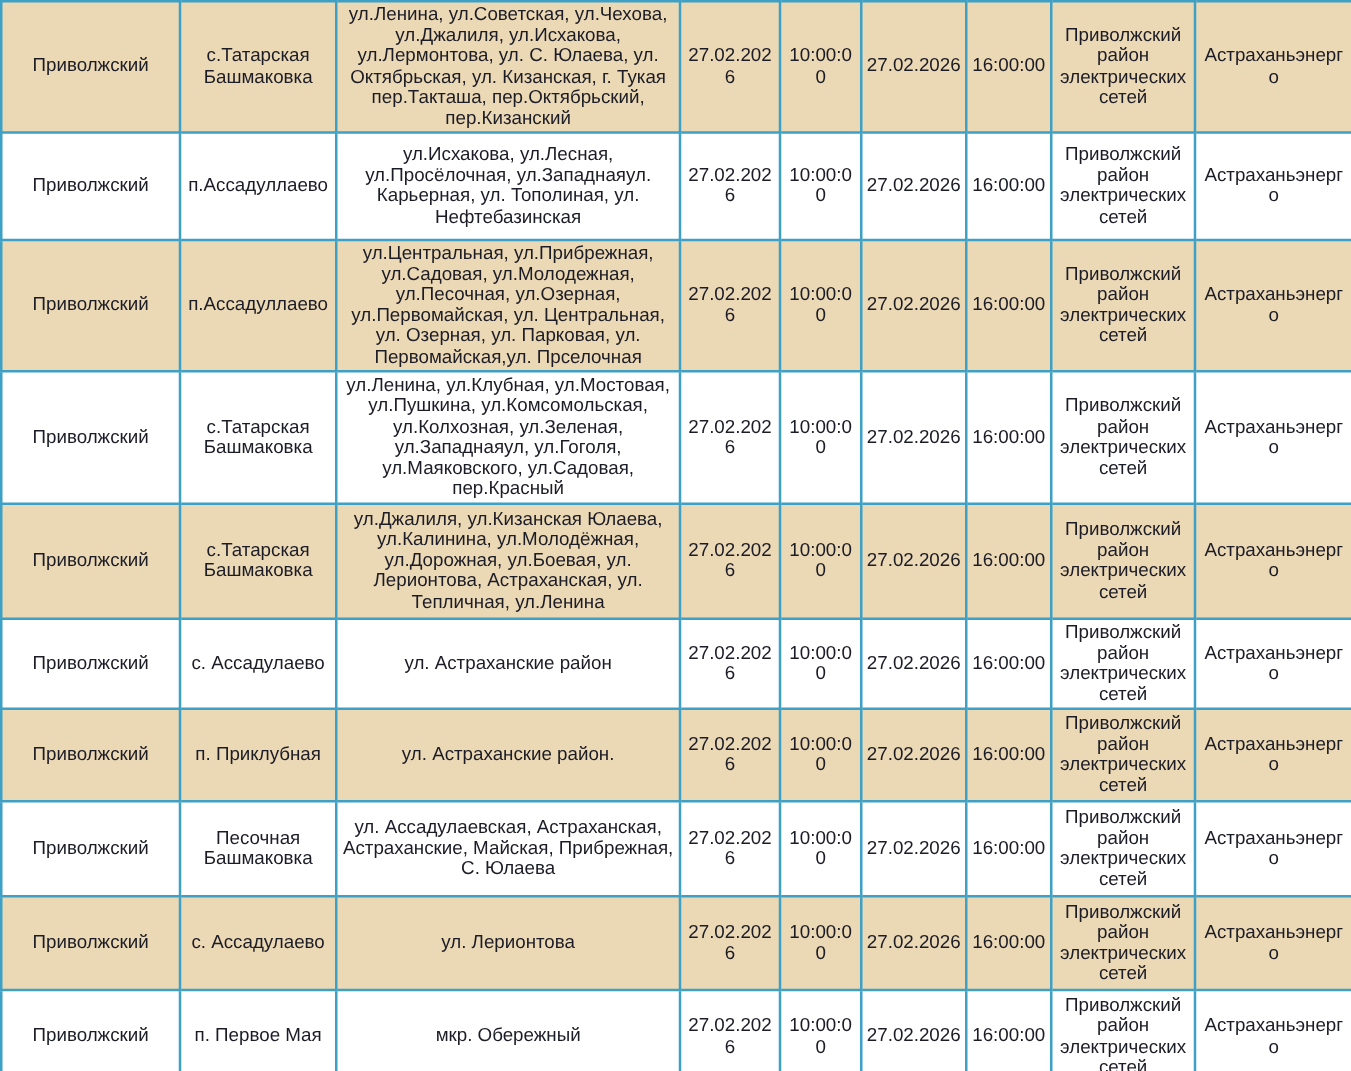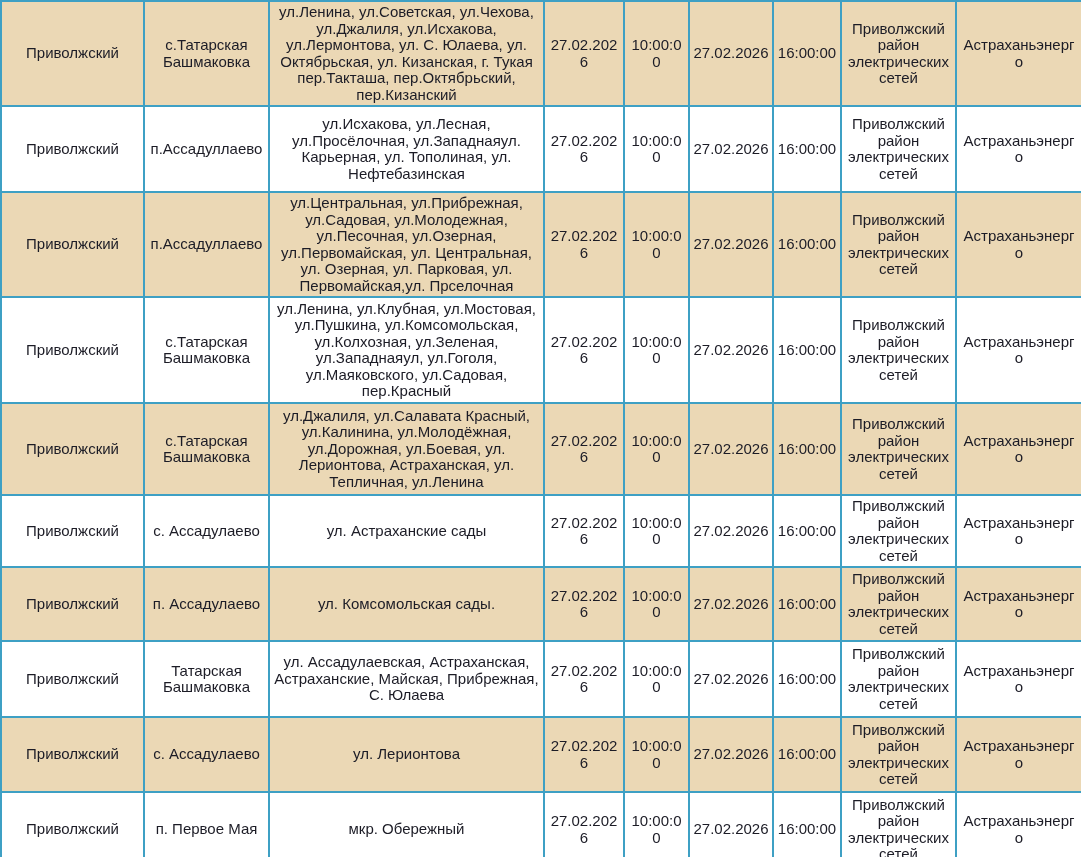--- a/index.html
+++ b/index.html
@@ -106,53 +106,53 @@
           <td class="col-start_date">27.02.2026</td>
           <td class="col-start_time">10:00:00</td>
           <td class="col-end_date">27.02.2026</td>
           <td class="col-end_time">16:00:00</td>
           <td class="col-network_org">Приволжский район электрических сетей</td>
           <td class="col-company">Астраханьэнерго</td>
         </tr>
         <tr>
           <td class="col-district">Приволжский</td>
           <td class="col-settlement">с.Татарская Башмаковка</td>
-          <td class="col-streets">ул.Джалиля, ул.Салавата Красный, ул.Калинина, ул.Молодёжная, ул.Дорожная, ул.Боевая, ул. Лерионтова, Астраханская, ул. Тепличная, ул.Ленина</td>
+          <td class="col-streets">ул.Джалиля, ул.Кизанская Юлаева, ул.Калинина, ул.Молодёжная, ул.Дорожная, ул.Боевая, ул. Лерионтова, Астраханская, ул. Тепличная, ул.Ленина</td>
           <td class="col-start_date">27.02.2026</td>
           <td class="col-start_time">10:00:00</td>
           <td class="col-end_date">27.02.2026</td>
           <td class="col-end_time">16:00:00</td>
           <td class="col-network_org">Приволжский район электрических сетей</td>
           <td class="col-company">Астраханьэнерго</td>
         </tr>
         <tr>
           <td class="col-district">Приволжский</td>
           <td class="col-settlement">с. Ассадулаево</td>
-          <td class="col-streets">ул. Астраханские сады</td>
+          <td class="col-streets">ул. Астраханские район</td>
           <td class="col-start_date">27.02.2026</td>
           <td class="col-start_time">10:00:00</td>
           <td class="col-end_date">27.02.2026</td>
           <td class="col-end_time">16:00:00</td>
           <td class="col-network_org">Приволжский район электрических сетей</td>
           <td class="col-company">Астраханьэнерго</td>
         </tr>
         <tr>
           <td class="col-district">Приволжский</td>
-          <td class="col-settlement">п. Ассадулаево</td>
-          <td class="col-streets">ул. Комсомольская сады.</td>
+          <td class="col-settlement">п. Приклубная</td>
+          <td class="col-streets">ул. Астраханские район.</td>
           <td class="col-start_date">27.02.2026</td>
           <td class="col-start_time">10:00:00</td>
           <td class="col-end_date">27.02.2026</td>
           <td class="col-end_time">16:00:00</td>
           <td class="col-network_org">Приволжский район электрических сетей</td>
           <td class="col-company">Астраханьэнерго</td>
         </tr>
         <tr>
           <td class="col-district">Приволжский</td>
-          <td class="col-settlement">Татарская Башмаковка</td>
+          <td class="col-settlement">Песочная Башмаковка</td>
           <td class="col-streets">ул. Ассадулаевская, Астраханская, Астраханские, Майская, Прибрежная, С. Юлаева</td>
           <td class="col-start_date">27.02.2026</td>
           <td class="col-start_time">10:00:00</td>
           <td class="col-end_date">27.02.2026</td>
           <td class="col-end_time">16:00:00</td>
           <td class="col-network_org">Приволжский район электрических сетей</td>
           <td class="col-company">Астраханьэнерго</td>
         </tr>
         <tr>
           <td class="col-district">Приволжский</td>

